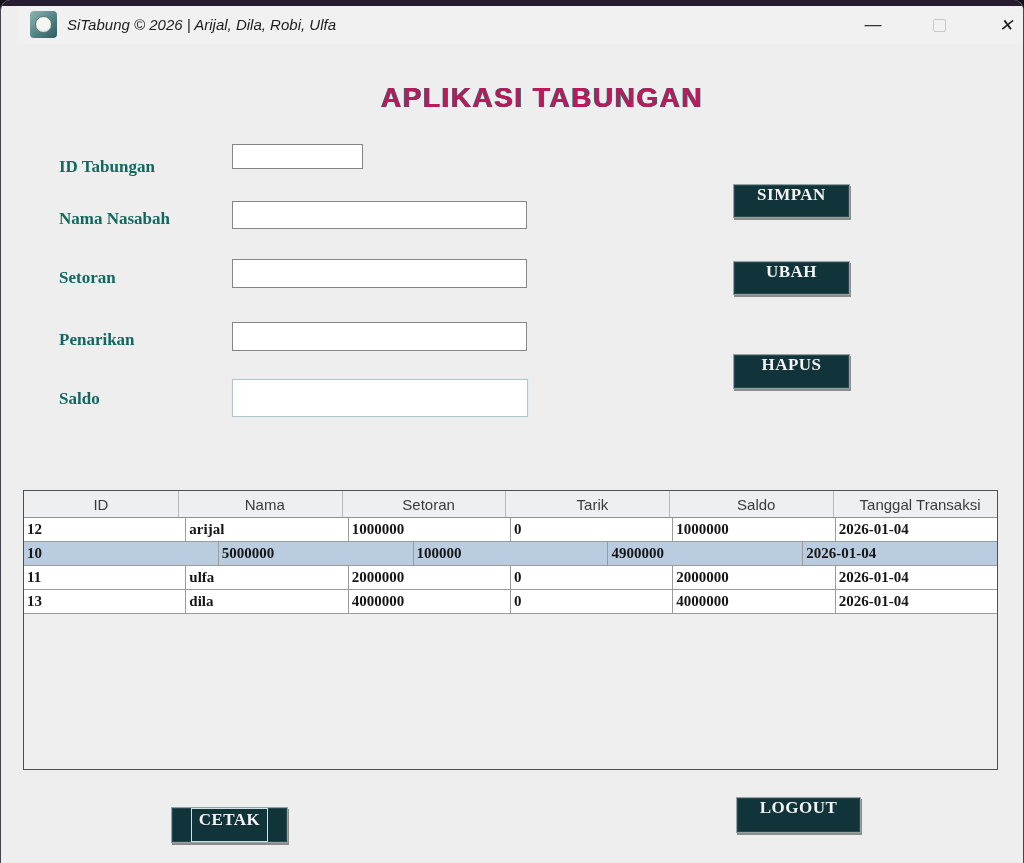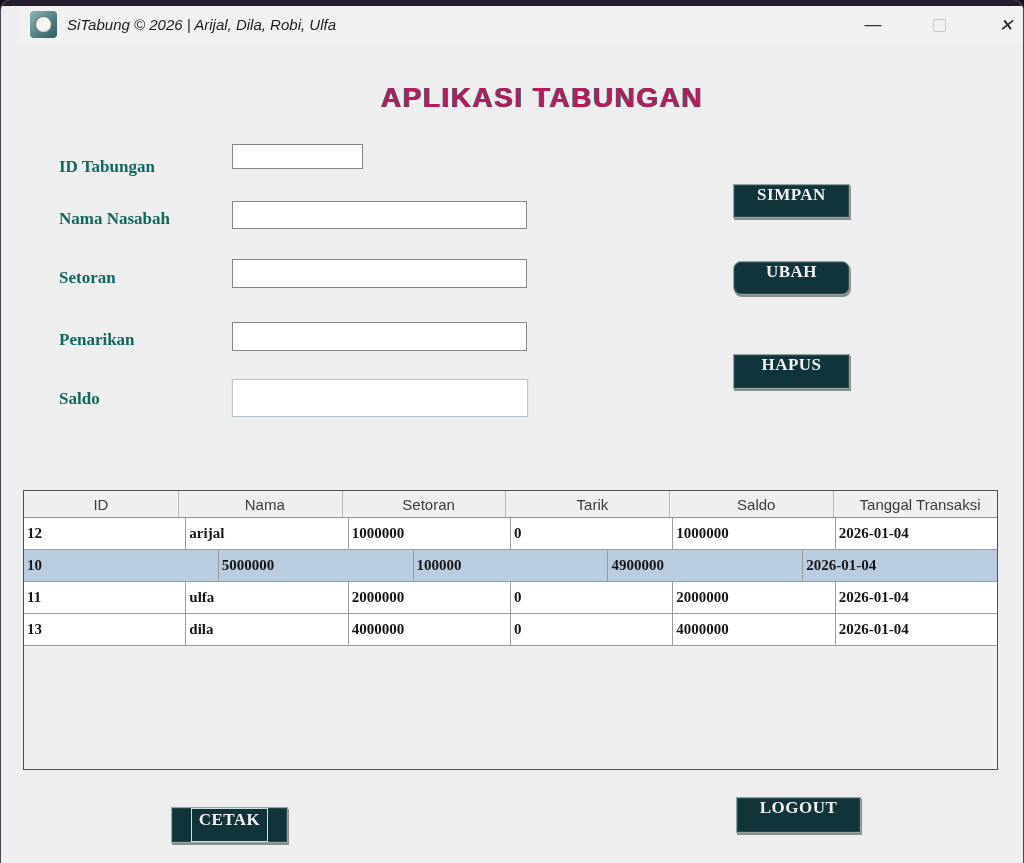--- a/index.html
+++ b/index.html
@@ -55,38 +55,38 @@
 
   
   .dark-btn {
     position:absolute; background:#11333a; color:#f4f4f4;
     font-family:"Liberation Serif", serif; font-weight:bold; font-size:17px;
     display:flex; justify-content:center; letter-spacing:0.5px;
     border:1px solid #93a3a2; box-shadow:1px 2px 0 rgba(60,60,60,0.55), inset 0 0 0 1px rgba(255,255,255,0.10);
     cursor:pointer;
   }
   #btn-simpan { left:732px; top:184px; width:117px; height:34px; }
-  #btn-ubah   { left:732px; top:261px; width:117px; height:34px;border-radius:8px; }
+  #btn-ubah   { left:732px; top:261px; width:117px; height:34px; }
   #btn-hapus  { left:732px; top:354px; width:117px; height:35px; }
   #btn-cetak  { left:170px; top:797px; width:117px; height:36px;margin-top:10px; }
   #btn-logout { left:735px; top:797px; width:125px; height:36px; }
   #btn-cetak .focus-ring { border:1px solid #cfe3e2; padding:1px 7px 2px 7px; }
 
   
   #table-panel {
     position:absolute; left:22px; top:490px; width:975px; height:280px;
     background:#efefef; border:1px solid #4f4f4f;
   }
   #table-header { display:flex; height:27px; background:#edeff1; border-bottom:1px solid #8f8f8f;gap:9px; }
   .th {
     flex:1; display:flex; align-items:center; justify-content:center;
     font-size:15px; color:#3b3b3b; border-right:1px solid #b9b9b9; overflow:hidden; white-space:nowrap;
   }
   .th:last-child { border-right:none; }
-  .tr { display:flex; height:32px; background:#ffffff; border-bottom:1px solid #9b9b9b; cursor:default; }
+  .tr { display:flex; height:24px; background:#ffffff; border-bottom:1px solid #9b9b9b; cursor:default; }
   .tr.selected { background:#b9cce0; }
   .td {
     flex:1; display:flex; align-items:center; padding-left:3px;
     font-family:"Liberation Serif", serif; font-weight:bold; font-size:15px; color:#161616;
     border-right:1px solid #9b9b9b; overflow:hidden; white-space:nowrap;
   }
   .td:last-child { border-right:none; }
 </style>
 </head>
 <body>

